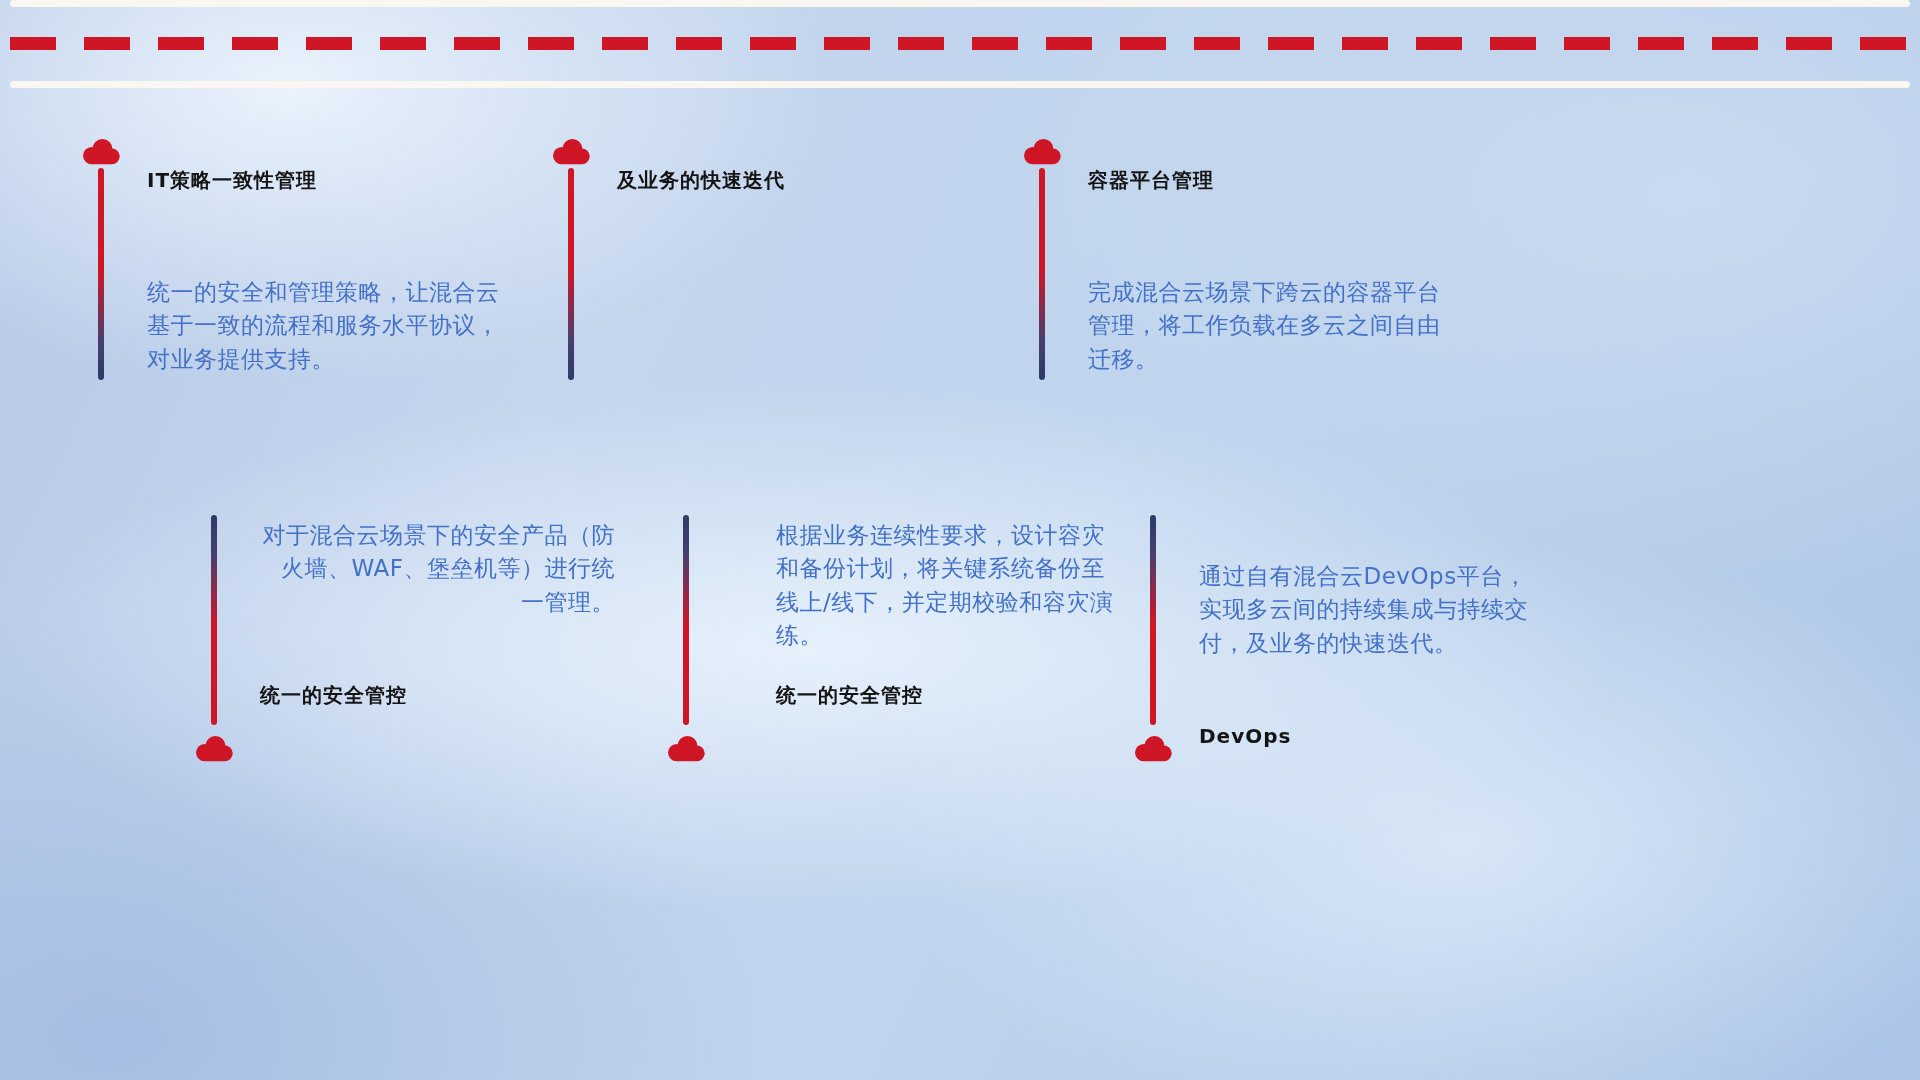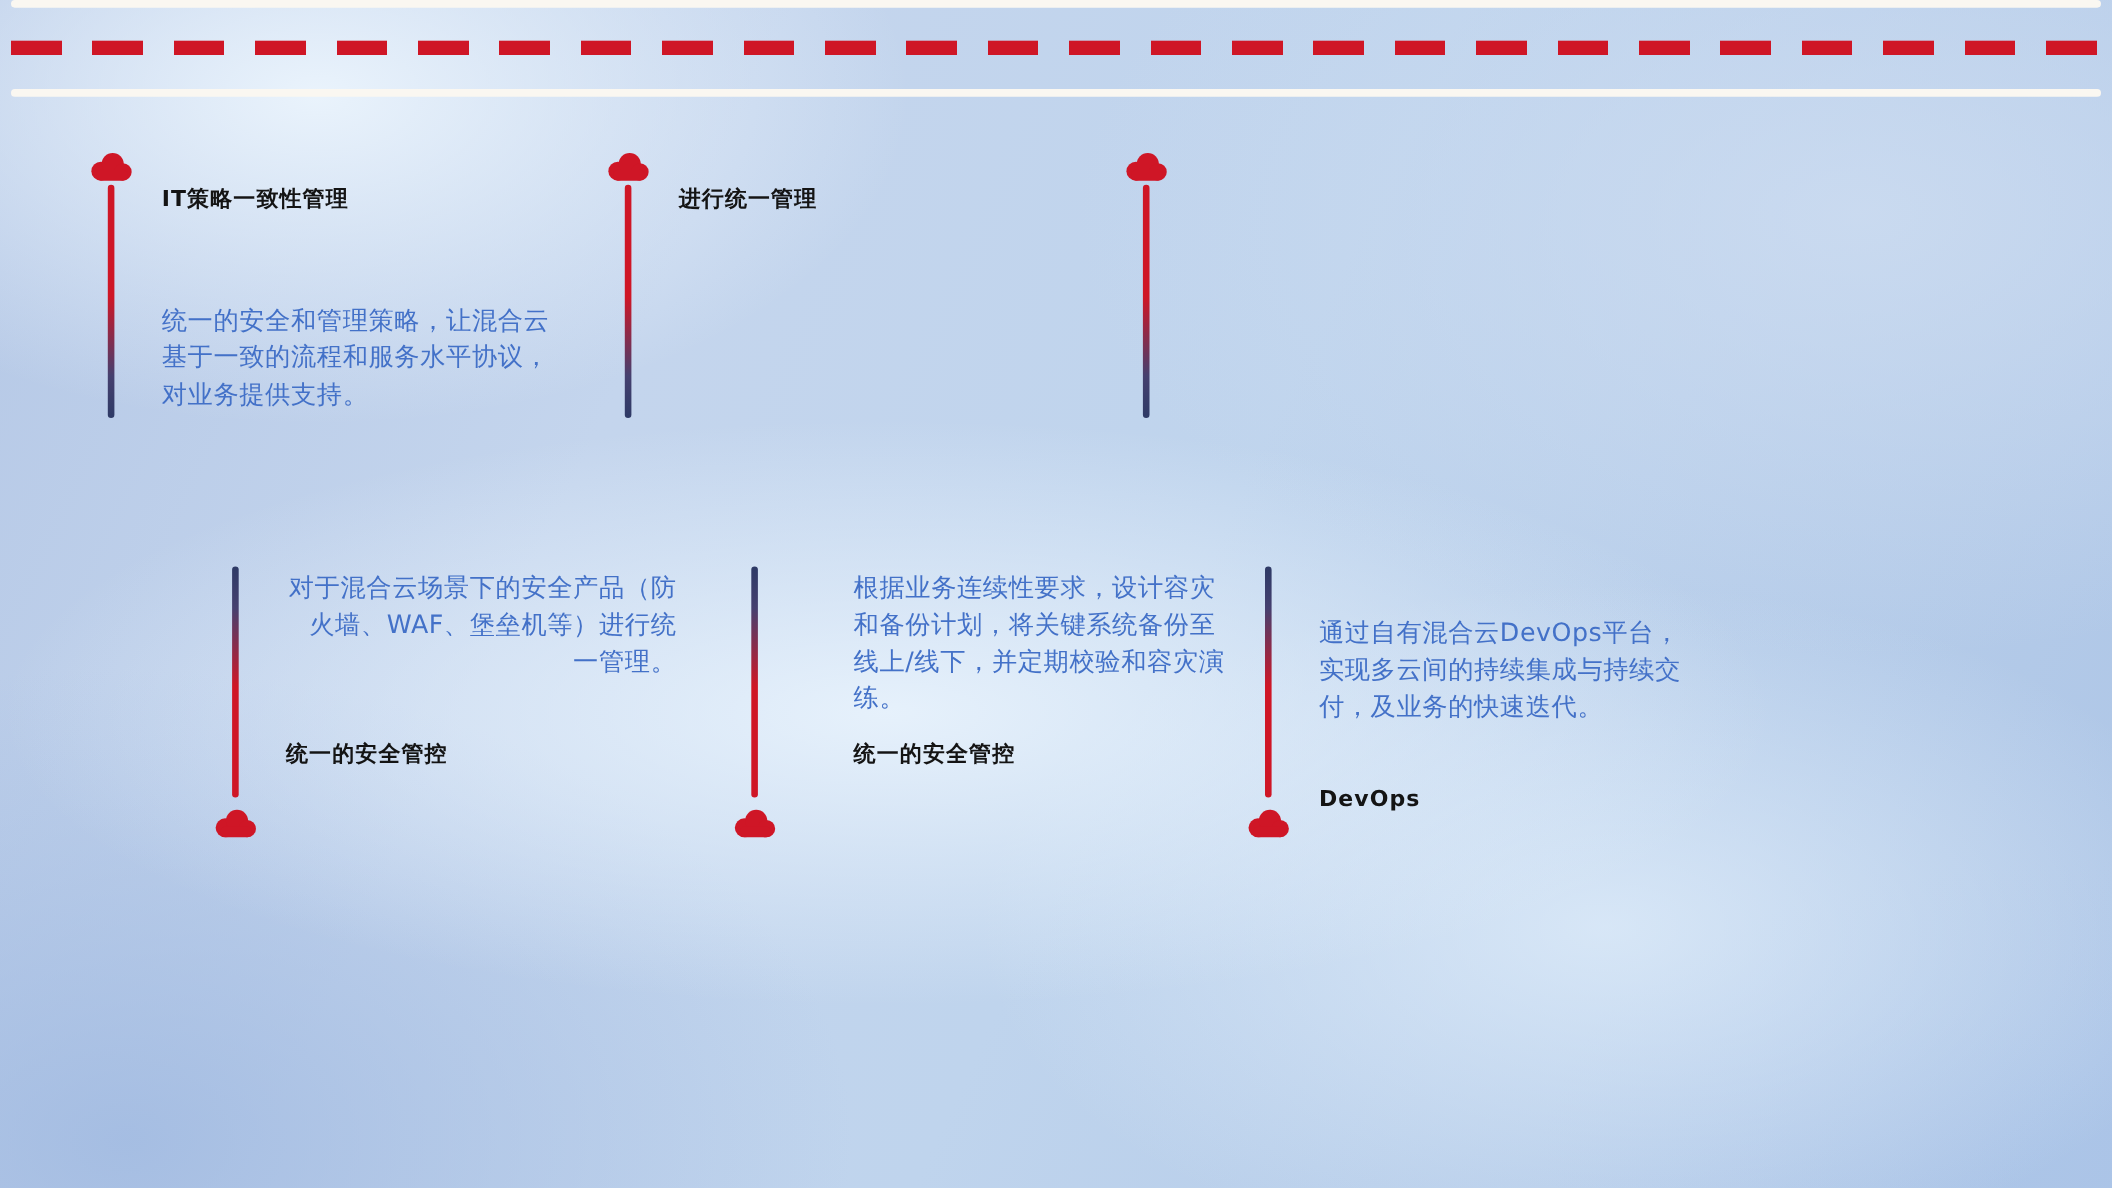--- a/index.html
+++ b/index.html
@@ -59,21 +59,21 @@
   .top-item .item-title{margin-top:32px;}
   .top-item .item-desc{margin-top:84px;}
   #t1{left:77px;}  #t1 .text-col{width:360px;}
   #t2{left:547px;} #t2 .text-col{width:390px;}
   #t3{left:1018px;}#t3 .text-col{width:355px;}
 
   
   .bottom-item{top:515px;}
   .bottom-item .text-col{height:250px;}
   .bottom-item .item-desc{margin-top:4px;}
-  .bottom-item .item-title{position:absolute;left:0;top:158px;}
+  .bottom-item .item-title{position:absolute;left:0;top:168px;}
   #b1{left:190px;text-align:right;}  #b1 .text-col{width:355px;}
   #b2{left:662px;gap:44px;}  #b2 .text-col{width:350px;}
   #b3{left:1129px;} #b3 .text-col{width:335px;margin-top:41px;}
 </style>
 </head>
 <body>
 
 <div class="canvas">
 
   <div class="road">
@@ -102,33 +102,37 @@
     <div class="stem-col">
       <svg class="cloud" viewBox="0 0 64 42">
         <circle cx="19" cy="26" r="12"></circle>
           <circle cx="34" cy="17" r="14"></circle>
           <circle cx="47" cy="27" r="11"></circle>
         <rect x="13" y="24" width="40" height="14" rx="7"></rect>
       </svg>
       <div class="stem down"></div>
     </div>
     <div class="text-col">
-      <div class="item-title">进行统一管理</div>
+      <div class="item-title">及业务的快速迭代</div>
     </div>
   </div>
 
   <div class="item top-item" id="t3">
     <div class="stem-col">
       <svg class="cloud" viewBox="0 0 64 42">
         <circle cx="19" cy="26" r="12"></circle>
           <circle cx="34" cy="17" r="14"></circle>
           <circle cx="47" cy="27" r="11"></circle>
         <rect x="13" y="24" width="40" height="14" rx="7"></rect>
       </svg>
       <div class="stem down"></div>
+    </div>
+    <div class="text-col">
+      <div class="item-title">容器平台管理</div>
+      <div class="item-desc">完成混合云场景下跨云的容器平台管理，将工作负载在多云之间自由迁移。</div>
     </div>
   </div>
 
   <div class="item bottom-item" id="b1">
     <div class="stem-col">
       <div class="stem up"></div>
       <div class="gap8"></div>
       <svg class="cloud" viewBox="0 0 64 42">
         <circle cx="19" cy="26" r="12"></circle>
           <circle cx="34" cy="17" r="14"></circle>

